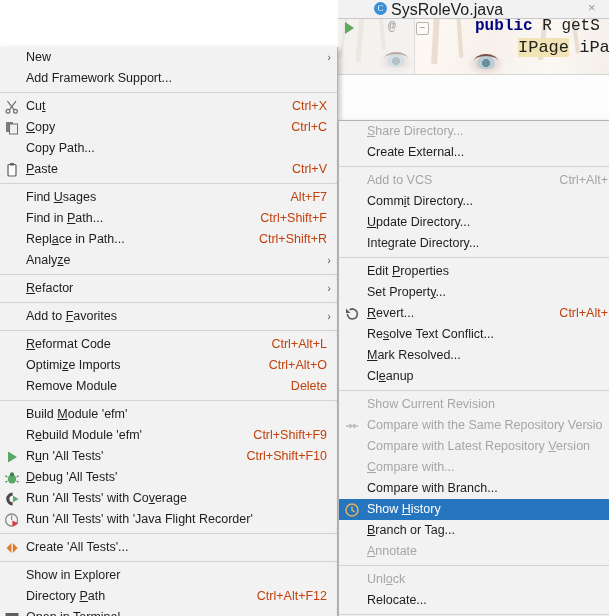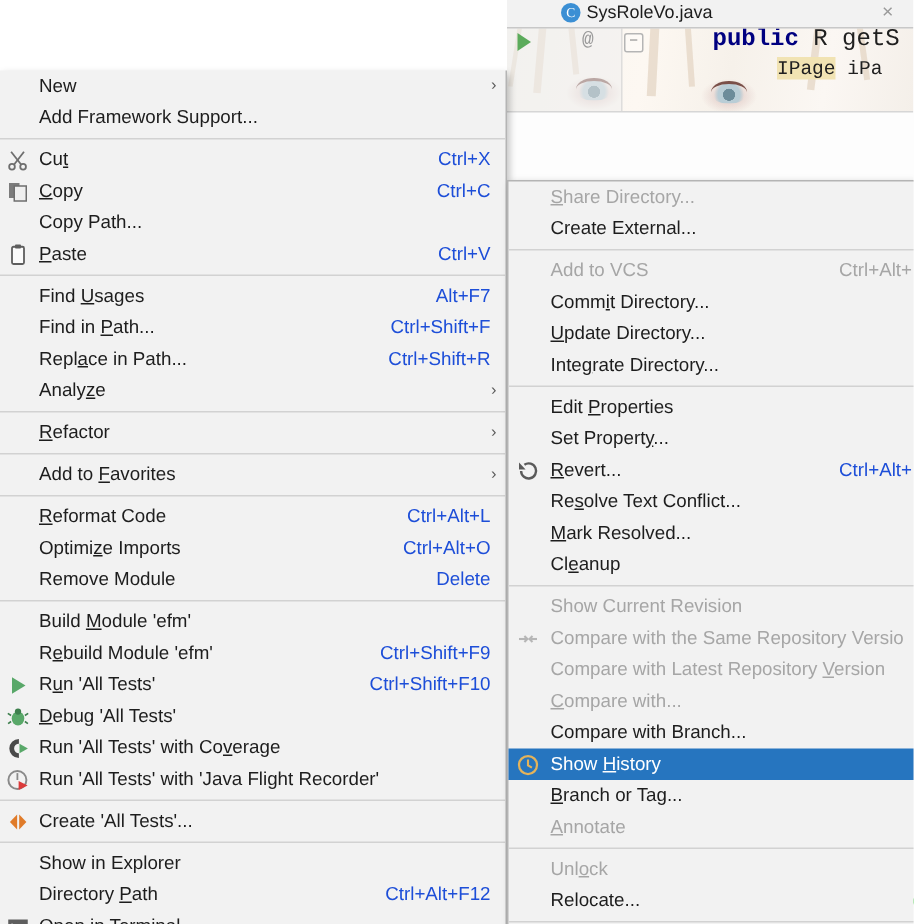--- a/index.html
+++ b/index.html
@@ -26,21 +26,21 @@
   .tabstrip {
     position: absolute;
     left: 338px; top: 0;
     width: 271px; height: 18px;
     background: #f2f2f2;
     border-bottom: 1px solid #c8c8c8;
   }
   .tab-title {
     position: absolute;
     left: 391px; top: 1px;
-    font-size: 12px;
+    font-size: 16px;
     color: #1d1d1d;
     white-space: nowrap;
   }
   .tab-circle-icon {
     position: absolute;
     left: 374px; top: 2px;
     width: 13px; height: 13px;
     border-radius: 50%;
     background: #3b8fd4;
     color: #ffffff;
@@ -121,21 +121,21 @@
     font-family: "Liberation Mono", monospace;
     font-size: 16px;
     white-space: nowrap;
   }
   .kw { color: #000080; font-weight: bold; }
   .plain { color: #202020; }
   .code-line-2 {
     position: absolute;
     left: 518px; top: 38px;
     font-family: "Liberation Mono", monospace;
-    font-size: 13px;
+    font-size: 17px;
     white-space: nowrap;
     color: #202020;
   }
   .hl-ident { background: #f1e3b3; }
   .editor-body {
     position: absolute;
     left: 338px; top: 74px;
     width: 271px; height: 516px;
     background: #fdfdfd;
     border-top: 1px solid #d6d6d6;
@@ -194,21 +194,21 @@
   .row .label {
     position: absolute;
     left: 27px;
     top: 0;
   }
   #menu-sub .row .label { left: 28px; }
   .row .shortcut {
     position: absolute;
     right: 10px;
     top: 0;
-    color: #1d4ed8;
+    color: #c2410c;
   }
   #menu-sub .row .shortcut { right: 2px; }
   .row .arrow {
     position: absolute;
     right: 6px;
     top: 0;
     color: #5a5a5a;
     font-size: 11px;
   }
   .row .ic {

